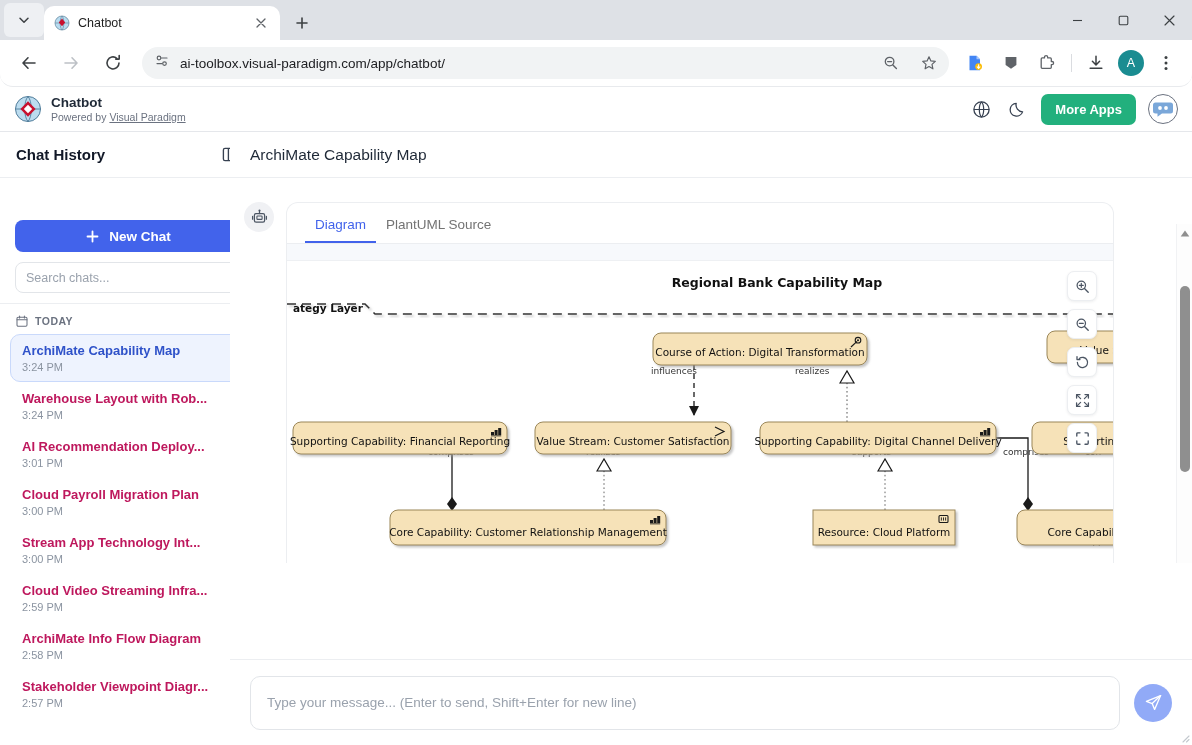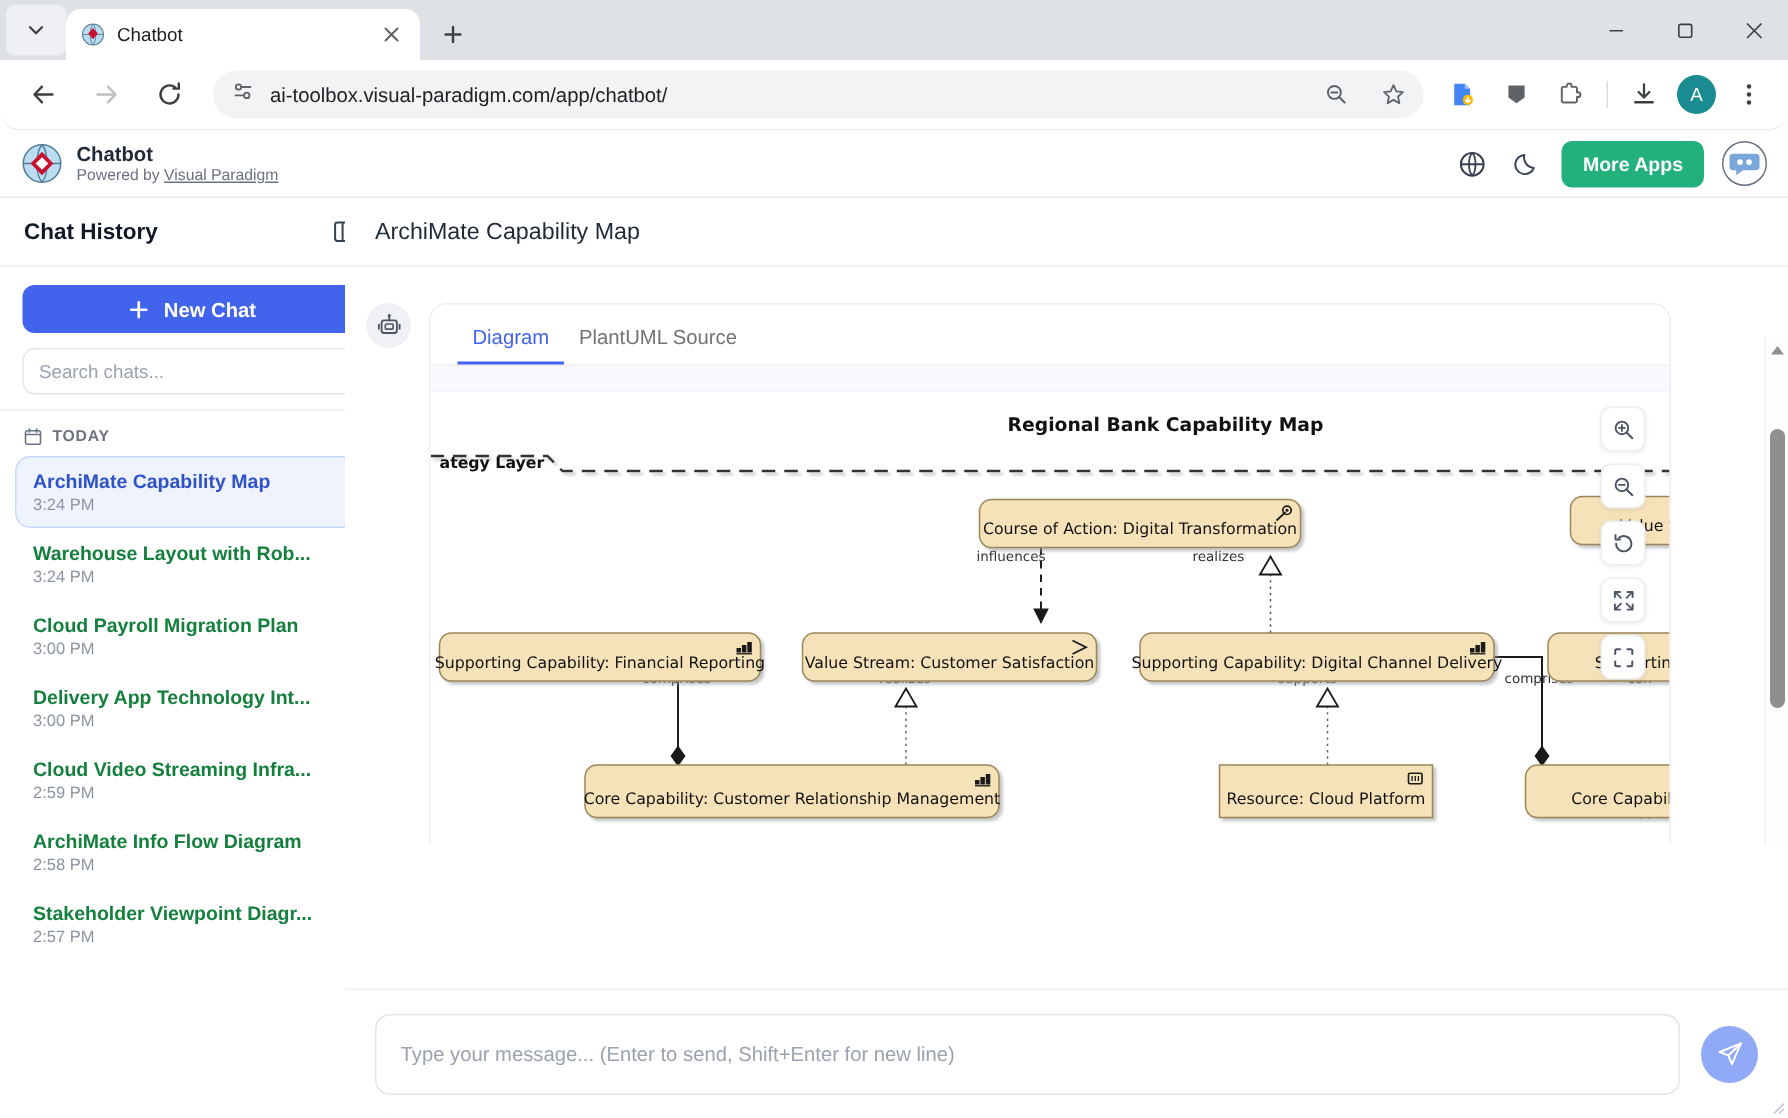--- a/index.html
+++ b/index.html
@@ -151,20 +151,21 @@
     color: #374151;
   }
   .new-chat-wrap { padding: 12px 15px 0 15px; }
   .new-chat-btn {
     width: 100%; height: 32px;
     background: #4263eb; color: #fff;
     border: none; border-radius: 8px;
     font-size: 13.5px; font-weight: 700;
     display: flex; align-items: center; justify-content: center; gap: 10px;
     cursor: pointer;
+    margin-top: 30px;
   }
   .search-wrap { padding: 10px 15px 10px 15px; }
   .search-input {
     width: 100%; height: 31px;
     border: 1px solid #e2e5e9; border-radius: 8px;
     padding: 0 10px; font-size: 12.5px; color: #404040;
     font-family: "Liberation Sans", sans-serif;
     outline: none; background: #fff;
   }
   .search-input::placeholder { color: #9aa2ad; }
@@ -180,21 +181,21 @@
   }
   .chat-item {
     margin: 0 10px; padding: 9px 12px; border-radius: 10px;
     cursor: pointer;
   }
   .chat-item.active {
     background: #eef3fe; border: 1px solid #c9d9fb;
     padding: 8px 11px;
   }
   .chat-item-title {
-    font-size: 13px; font-weight: 700; color: #15803d;
+    font-size: 13px; font-weight: 700; color: #be185d;
     white-space: nowrap; overflow: hidden; text-overflow: ellipsis;
   }
   .chat-item.active .chat-item-title { color: #2f52c9; }
   .chat-item-time { font-size: 11px; color: #8b94a1; margin-top: 3px; }
 
   
   .sb-scrollbar {
     position: absolute; right: 0; top: 0; width: 15px; height: 100%;
     background: #fdfdfd; border-left: 1px solid #f1f2f4;
   }
@@ -505,25 +506,29 @@
 
       <div class="chat-item active">
         <div class="chat-item-title">ArchiMate Capability Map</div>
         <div class="chat-item-time">3:24 PM</div>
       </div>
       <div class="chat-item">
         <div class="chat-item-title">Warehouse Layout with Rob...</div>
         <div class="chat-item-time">3:24 PM</div>
       </div>
       <div class="chat-item">
+        <div class="chat-item-title">AI Recommendation Deploy...</div>
+        <div class="chat-item-time">3:01 PM</div>
+      </div>
+      <div class="chat-item">
         <div class="chat-item-title">Cloud Payroll Migration Plan</div>
         <div class="chat-item-time">3:00 PM</div>
       </div>
       <div class="chat-item">
-        <div class="chat-item-title">Delivery App Technology Int...</div>
+        <div class="chat-item-title">Stream App Technology Int...</div>
         <div class="chat-item-time">3:00 PM</div>
       </div>
       <div class="chat-item">
         <div class="chat-item-title">Cloud Video Streaming Infra...</div>
         <div class="chat-item-time">2:59 PM</div>
       </div>
       <div class="chat-item">
         <div class="chat-item-title">ArchiMate Info Flow Diagram</div>
         <div class="chat-item-time">2:58 PM</div>
       </div>

